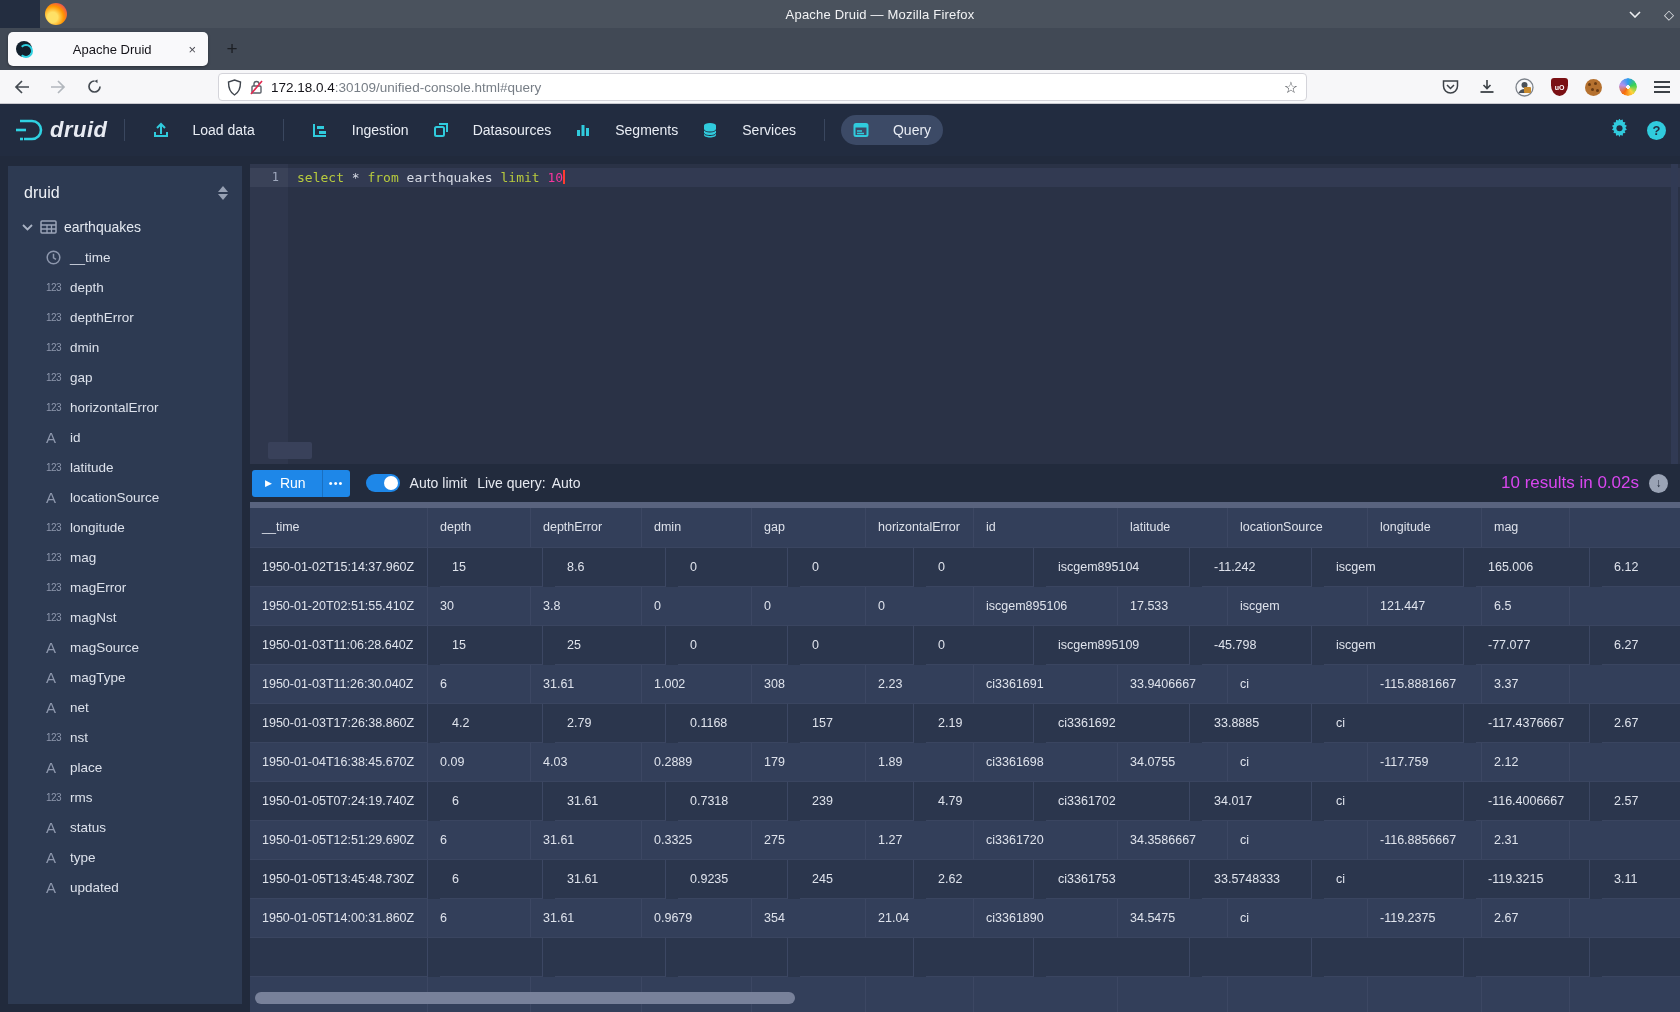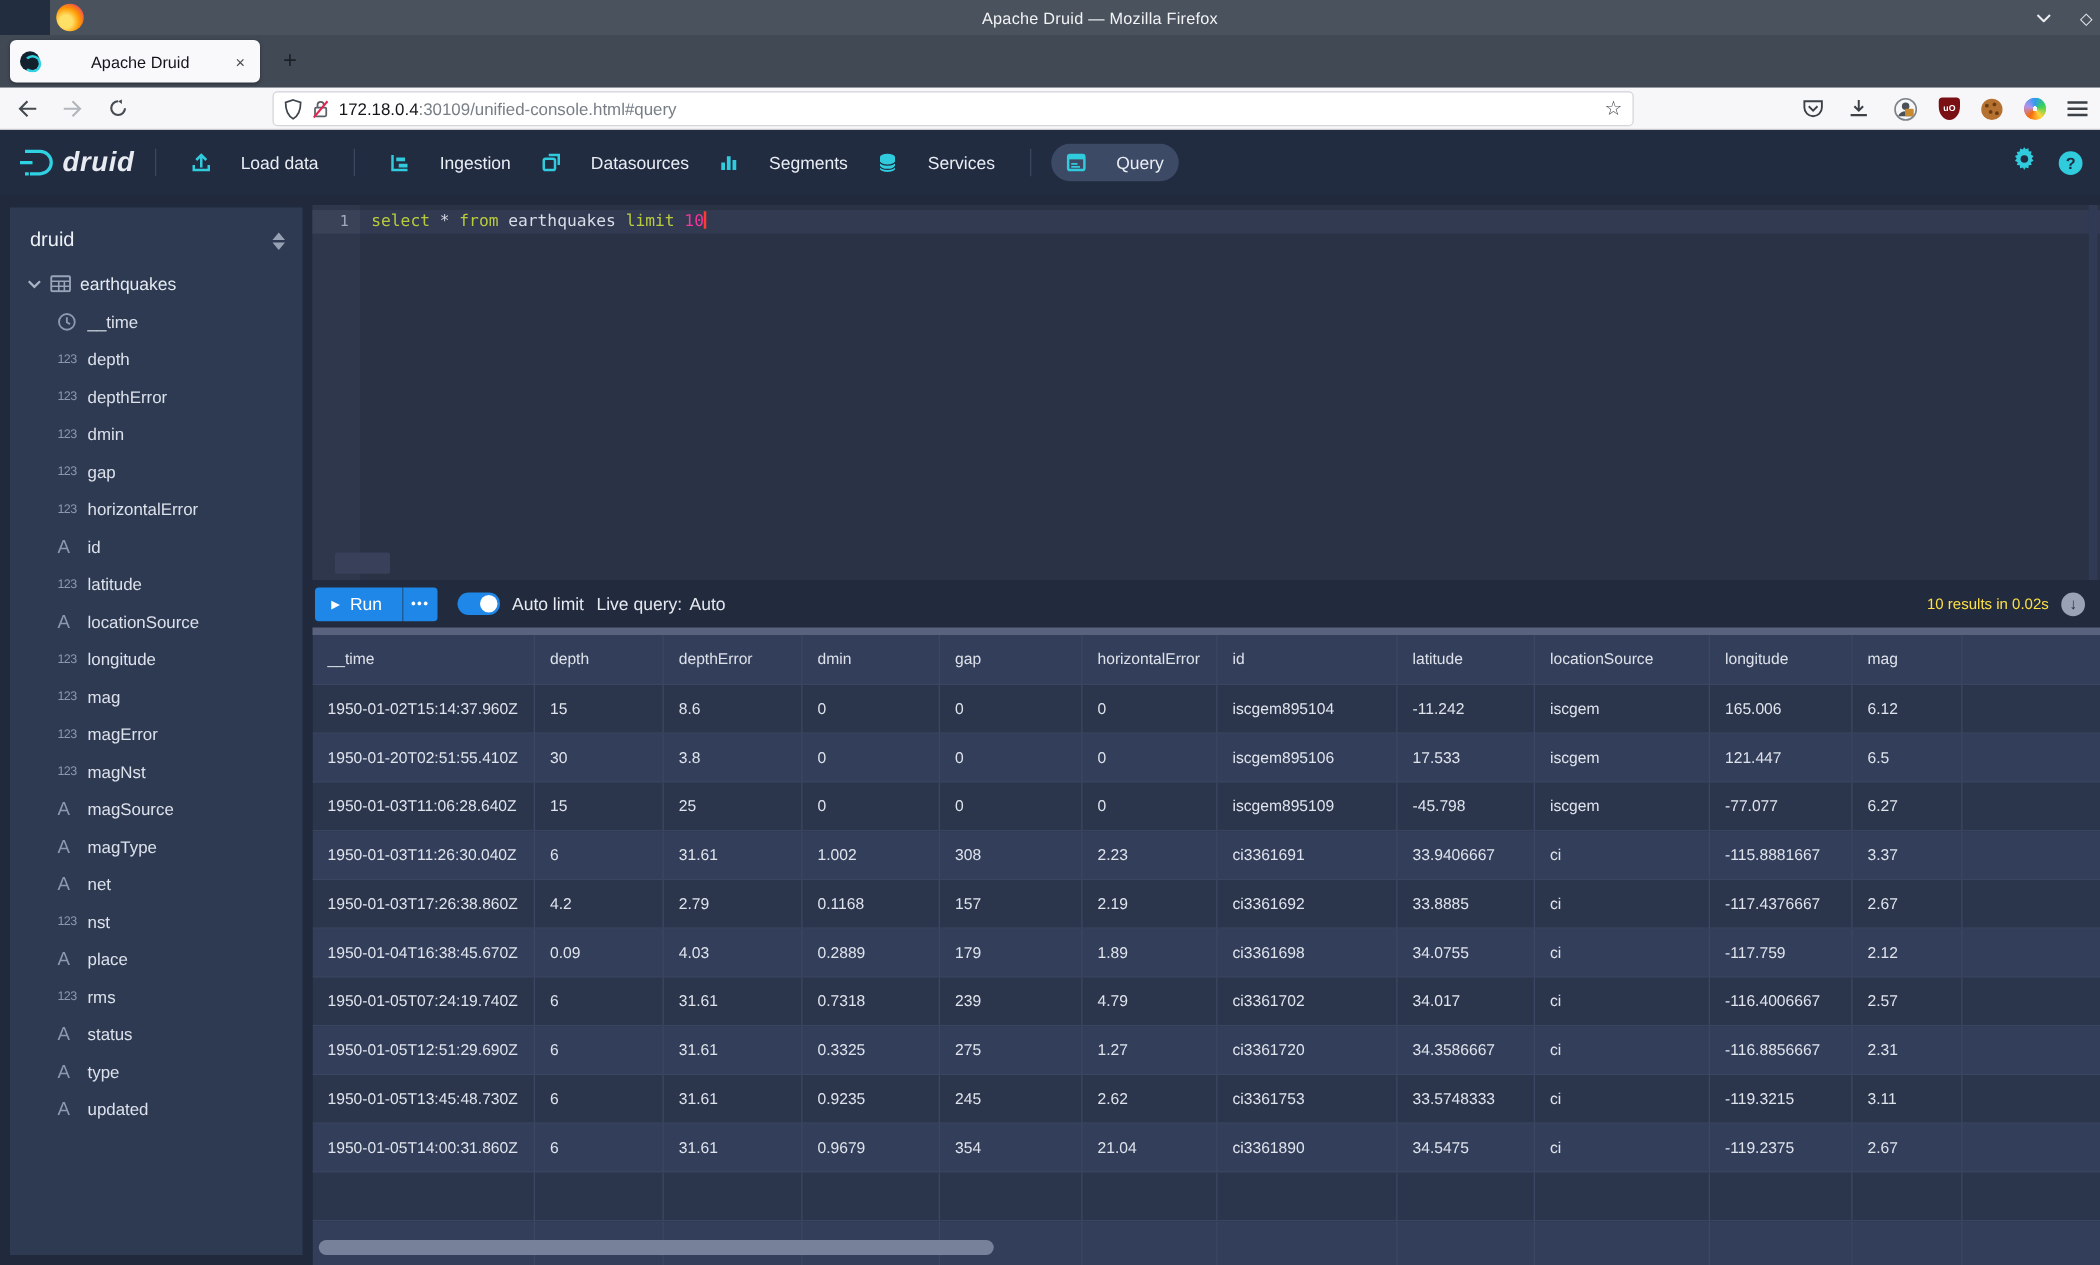--- a/index.html
+++ b/index.html
@@ -100,32 +100,32 @@
              gap:8px; padding:0 16px 0 13px; border-radius:3px 0 0 3px; margin-left:2px; font-family:inherit; }
   .btn-run .play { font-size:9px; }
   .btn-more { height:27px; width:28px; background:#1e87e8; color:#fff; border:none; border-left:1px solid #1a6fc0;
               border-radius:0 3px 3px 0; font-size:11px; letter-spacing:1px; }
   .switch { width:34px; height:18px; border-radius:9px; background:#1e87e8; position:relative; margin-left:16px; }
   .switch .knob { position:absolute; right:2px; top:2px; width:14px; height:14px; border-radius:50%; background:#fff; }
   .runbar .lbl { color:#e6e9f0; font-size:14px; margin-left:10px; }
   .runbar .lq { }
   .lq-val { color:#35d5c2; }
   .run-right { position:absolute; right:12px; display:flex; align-items:center; gap:10px; }
-  .results-count { color:#fde047; font-size:12px; }
+  .results-count { color:#d946ef; font-size:17px; }
   .dl-circle { width:19px; height:19px; border-radius:50%; background:#9aa3b5; color:#222b3d; font-size:12px; font-weight:bold;
                display:flex; align-items:center; justify-content:center; }
 
   
   .pane-divider { position:absolute; left:0; top:346px; right:0; height:6px; background:#59637e; }
 
   
   .results { position:absolute; left:0; top:352px; right:0; bottom:0; overflow:hidden; }
   .trow { display:flex; height:39px; }
   .trow.hdr { height:40px; background:#333f5a; }
-  .trow.odd { background:#2b364d; } .trow.even { background:#333f5a; }
+  .trow.odd { background:#2b364d;gap:12px; } .trow.even { background:#333f5a; }
   .cell { flex:none; border-right:1px solid #3c4763; border-bottom:1px solid #3a4560; padding-left:12px;
           font-size:12.5px; color:#dfe3ec; line-height:38px; white-space:nowrap; overflow:hidden; }
   .hdr .cell { color:#dde1ea; line-height:39px; }
   .c0{width:178px}.c1{width:103px}.c2{width:111px}.c3{width:110px}.c4{width:114px}.c5{width:108px}
   .c6{width:144px}.c7{width:110px}.c8{width:140px}.c9{width:114px}.c10{width:88px}.c11{flex:1;border-right:none}
   .hscroll-thumb { position:absolute; left:5px; bottom:8px; width:540px; height:12px; border-radius:6px; background:#78819a; }
   .help-circle { width:19px; height:19px; border-radius:50%; background:#30cbdd; color:#222c40;
                  font-weight:bold; font-size:13px; display:flex; align-items:center; justify-content:center; }
 </style>
 </head>

